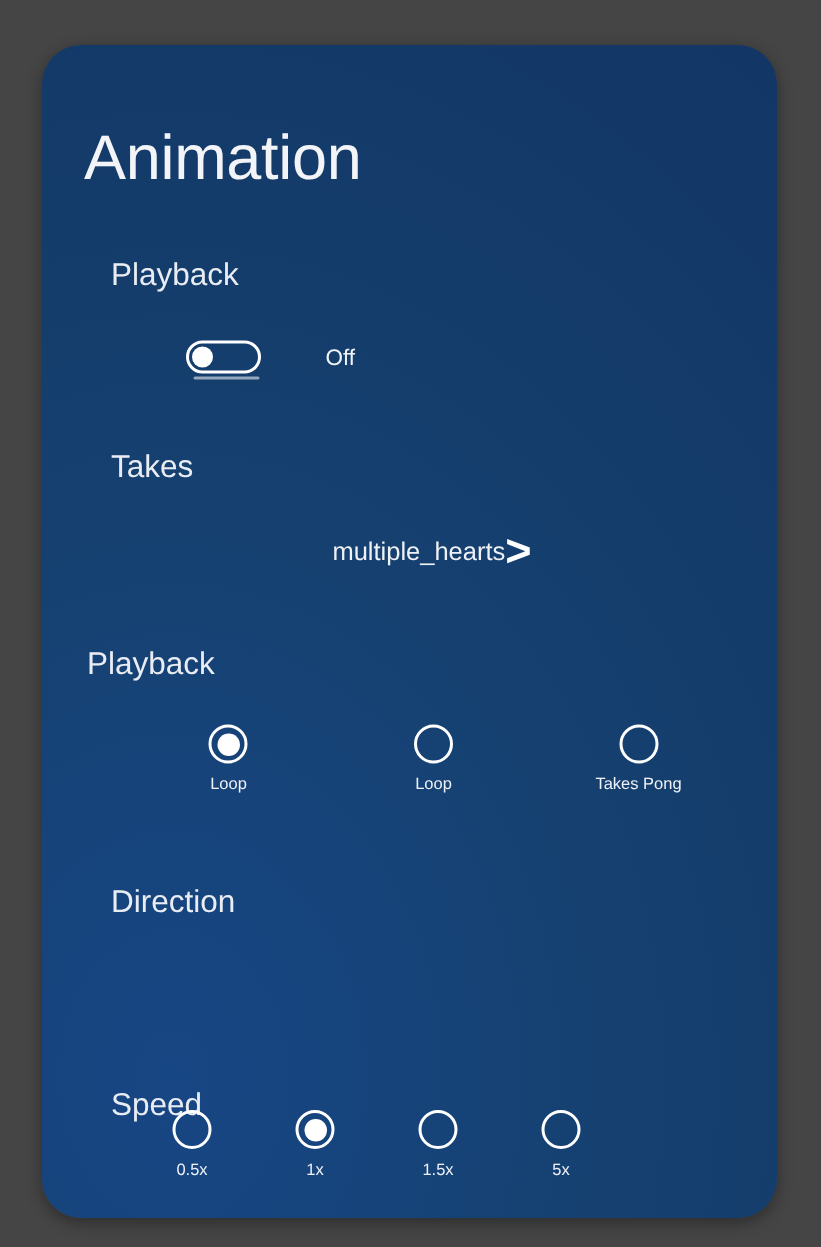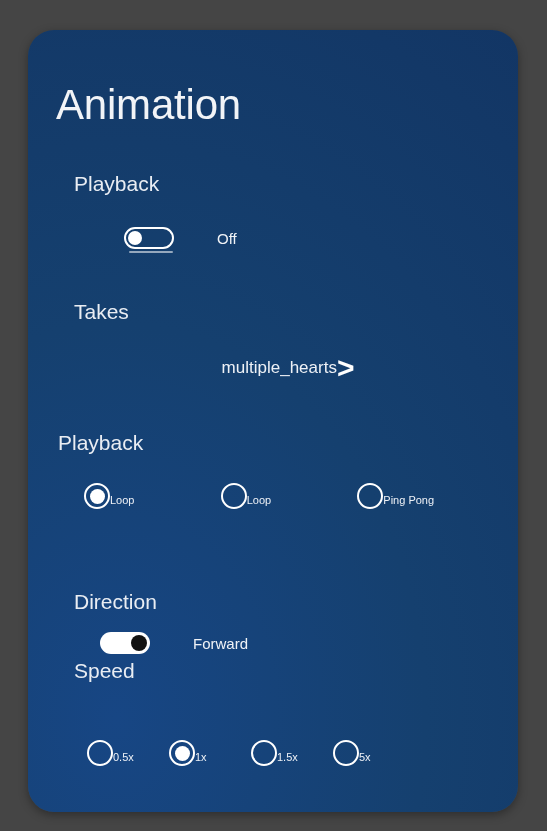--- a/index.html
+++ b/index.html
@@ -143,21 +143,21 @@
     margin-right: 2px;
   }
 
   
   .radio-group {
     position: absolute;
     display: flex;
   }
   .radio-item {
     display: flex;
-    flex-direction: row;
+    flex-direction: column;
     align-items: center;
     cursor: pointer;
   }
   .radio-mark {
     width: 26px;
     height: 26px;
     border-radius: 50%;
     border: 2px solid #ffffff;
     box-sizing: border-box;
     display: flex;
@@ -222,34 +222,28 @@
         <div class="radio-caption">Loop</div>
       </div>
 
       <div class="radio-item">
         <div class="radio-mark"></div>
         <div class="radio-caption">Loop</div>
       </div>
 
       <div class="radio-item">
         <div class="radio-mark"></div>
-        <div class="radio-caption">Ping Pong</div>
+        <div class="radio-caption">Takes Pong</div>
       </div>
     </div>
 
     <div class="section-label" style="left:46px; top:545px;margin-top:16px;">Direction</div>
 
-    <div class="toggle-row" style="left:72px; top:602px;">
-      <div class="switch on">
-        <div class="knob"></div>
-      </div>
-      <div class="toggle-text">Forward</div>
-    </div>
-
-    <div class="section-label" style="left:46px; top:630px;">Speed</div>
+
+    <div class="section-label" style="left:46px; top:696px;">Speed</div>
 
     <div class="radio-group" id="speed-group">
 
       <div class="radio-item">
         <div class="radio-mark"></div>
         <div class="radio-caption">0.5x</div>
       </div>
 
       <div class="radio-item">
         <div class="radio-mark sel">

